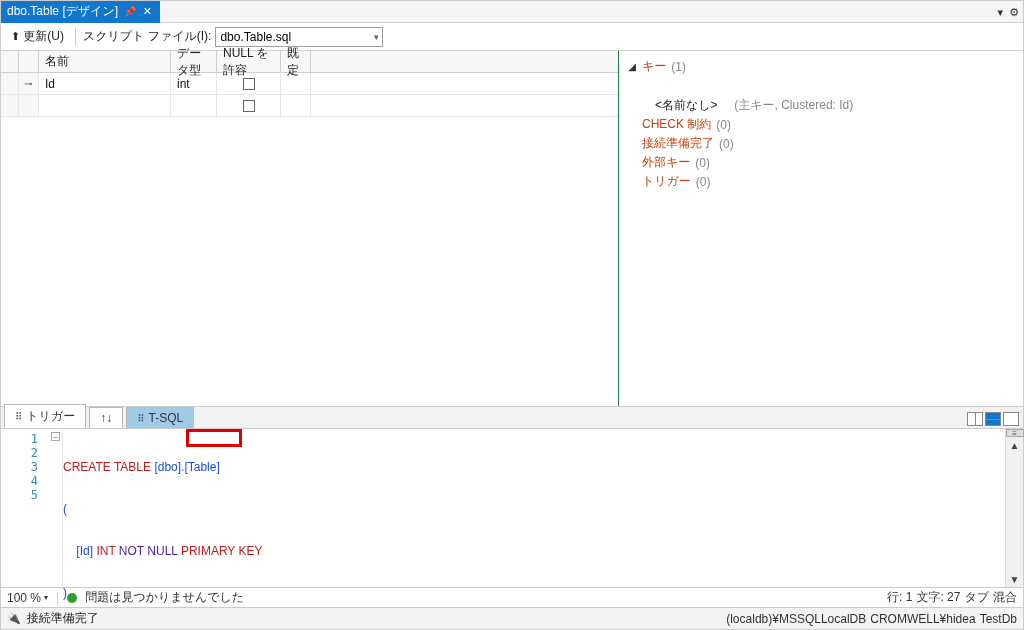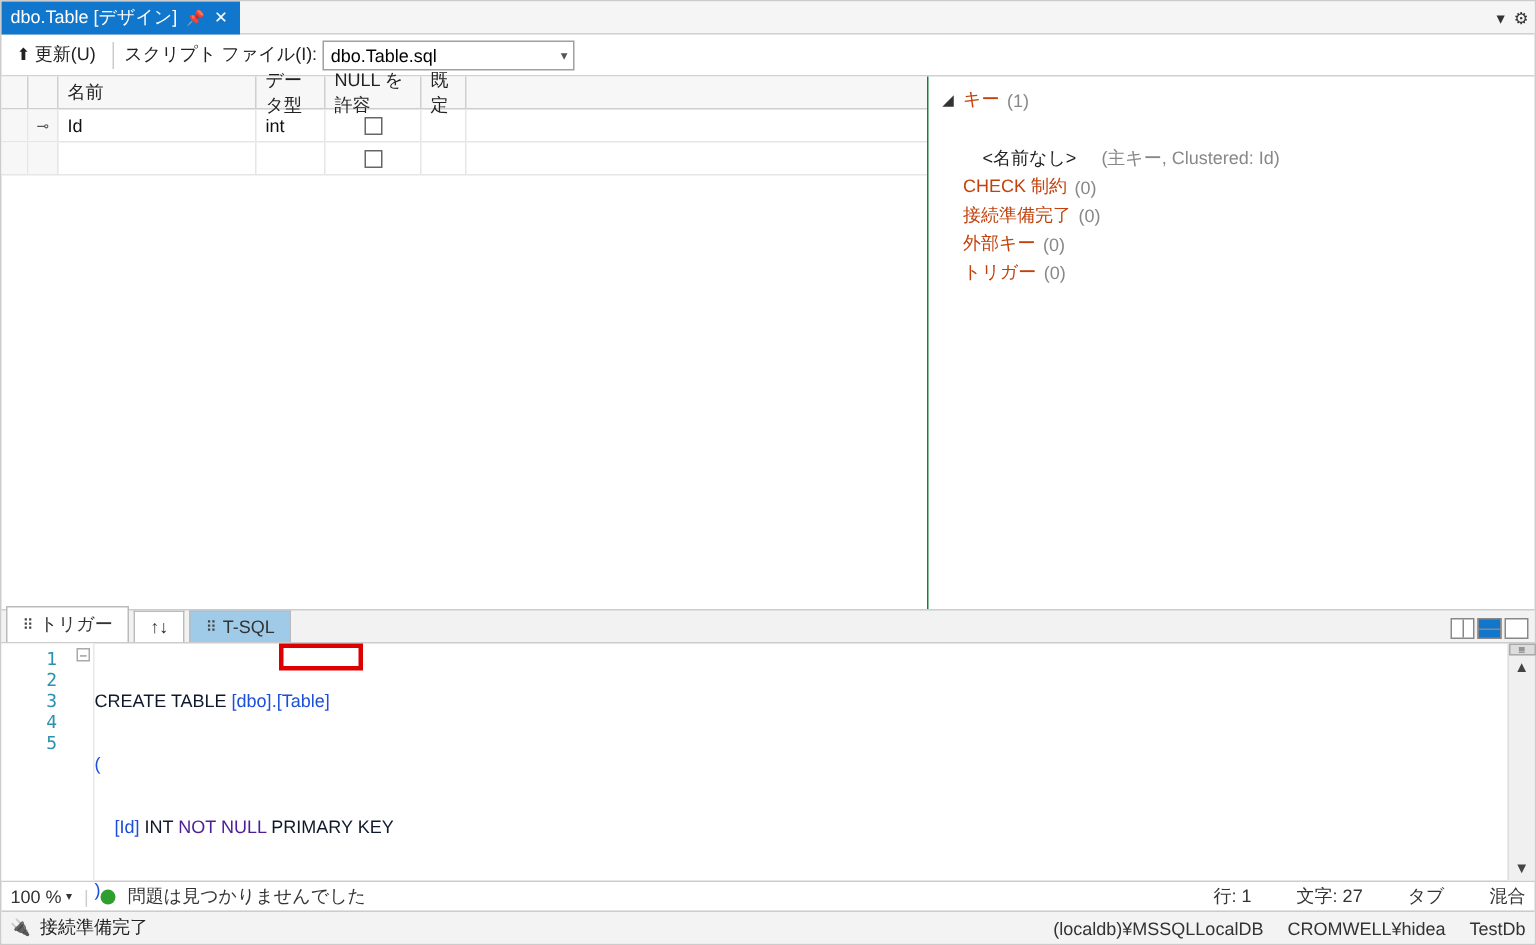--- a/index.html
+++ b/index.html
@@ -64,40 +64,40 @@
 .view-toggle.h div { flex:1; border-bottom:1px solid #888; } .view-toggle.h div:last-child{border:none;}
 .view-toggle.v { flex-direction:row; } .view-toggle.v div{flex:1;border-right:1px solid #888;} .view-toggle.v div:last-child{border:none;}
 .view-toggle.sel { background:#1177cc; }
 
 
 .codepane { flex:1; display:flex; min-height:0; border-top:1px solid #ccc; position:relative; }
 .gutter { width: 62px; background:#fff; border-right:1px solid #e8e8e8; padding-top:3px; }
 .gutter .ln { text-align:right; padding-right:24px; color:#2b91af; font-family:Consolas,monospace; font-size:12px; height:14px; }
 .code { flex:1; font-family:Consolas,monospace; font-size:12px; padding-top:3px; white-space:pre; position:relative; }
 .code-line { height:14px; }
-.kw { color:#0f172a; }
+.kw { color:#b91c1c; }
 .txt { color:#1d4ed8; }
 .gray { color:#4c1d95; }
 .redbox { position:absolute; border:3px solid #d00; }
 .fold { position:absolute; left:50px; top:3px; width:9px; height:9px; border:1px solid #aaa; background:#fff; font-size:8px; line-height:8px; text-align:center; color:#555; }
 .codepane .vscroll { width:18px; background:#f0f0f0; border-left:1px solid #ddd; display:flex; flex-direction:column; align-items:center;}
 .vscroll .arrow { height:16px; display:flex; align-items:center; justify-content:center; color:#444; font-size:10px;}
 .vscroll .track { flex:1; }
 .split-grip { height:8px; width:18px; background:#ddd; border:1px solid #aaa; display:flex; align-items:center; justify-content:center; font-size:8px; color:#555;}
 
 
 .codestatus { height:20px; border-top:1px solid #ccc; display:flex; align-items:center; padding:0 6px; gap:8px; font-size:11px; color:#333; }
 .codestatus .zoom { display:flex; align-items:center; gap:3px; }
 .ok-dot { width:10px; height:10px; border-radius:50%; background:#2e9e2e; display:inline-block; }
-.codestatus-right { margin-left:auto; display:flex; gap:30px; color:#333; }
+.codestatus-right { margin-left:auto; display:flex; gap:4px; color:#333; }
 
 
 .statusbar { height:22px; background:#f3f3f3; border-top:1px solid #ccc; display:flex; align-items:center; padding:0 6px; color:#222; }
 .statusbar .plug { margin-right:6px; font-size:11px; color:#333; }
-.statusbar-right { margin-left:auto; display:flex; gap:16px; color:#333; }
+.statusbar-right { margin-left:auto; display:flex; gap:4px; color:#333; }
 </style>
 </head>
 <body>
 
 <div class="root">
 
   <div class="tabstrip">
     <div class="doc-tab">
       <span>dbo.Table [デザイン]</span>
       <span class="pin">📌</span>

